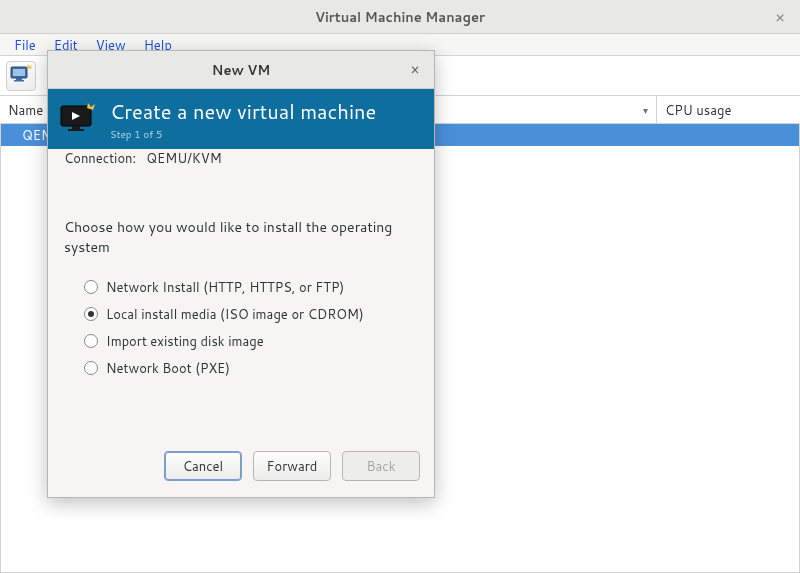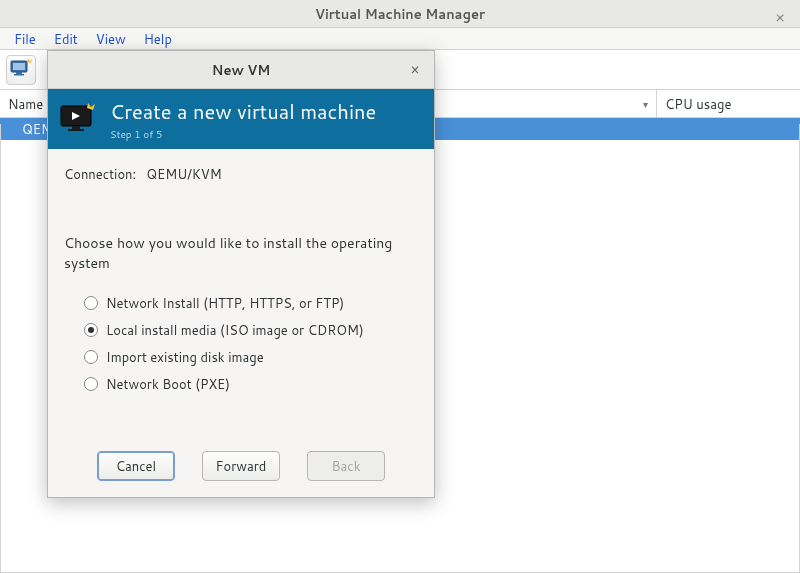--- a/index.html
+++ b/index.html
@@ -1,19 +1,19 @@
 <!DOCTYPE html>
 <html><head>
 <meta charset="utf-8">
 <style>
   * { box-sizing: border-box; margin: 0; padding: 0; font-family: "Cantarell", "Segoe UI", sans-serif; }
   body { width: 800px; height: 573px; background: #fff; overflow: hidden; position: relative; color: #2e3436; font-size: 13px; }
 
   
-  .main-titlebar { height: 28px; background: #e8e8e7; border-bottom: 1px solid #cfcfcd; display: flex; align-items: center; justify-content: center; position: relative; }
+  .main-titlebar { height: 34px; background: #e8e8e7; border-bottom: 1px solid #cfcfcd; display: flex; align-items: center; justify-content: center; position: relative; }
   .main-titlebar .title { font-weight: bold; color: #555; font-size: 13px; }
   .main-titlebar .close { position: absolute; right: 8px; top: 4px; width: 24px; height: 24px; display:flex; align-items:center; justify-content:center; color:#888; font-size:16px; cursor:pointer; }
 
   
   .menubar { height: 22px; background: #f6f6f5; border-bottom: 1px solid #d3d3d1; display: flex; align-items: center; padding: 0 6px; gap: 2px; font-size: 13px; }
   .menubar .item { padding: 2px 8px; color: #1d4ed8; cursor: pointer; }
 
   
   .toolbar { height: 40px; border-bottom: 1px solid #d3d3d1; display:flex; align-items:center; padding: 0 6px; }
   .toolbar-btn { width: 30px; height: 30px; border: 1px solid #cfcfcd; background: linear-gradient(#fdfdfd,#efefee); border-radius: 4px; display:flex; align-items:center; justify-content:center; cursor:pointer; }
@@ -34,29 +34,29 @@
   .dialog { position:absolute; left:47px; top:50px; width:388px; background:#f6f5f4; border:1px solid #b6b6b3; box-shadow: 0 5px 18px rgba(0,0,0,0.25); }
   .dialog-titlebar { height:38px; background:#e8e8e7; border-bottom:1px solid #cfcfcd; display:flex; align-items:center; justify-content:center; position:relative; }
   .dialog-titlebar .title { font-weight:bold; color:#333; font-size:13px; }
   .dialog-titlebar .close { position:absolute; right:8px; top:7px; width:22px; height:22px; display:flex; align-items:center; justify-content:center; color:#666; font-size:15px; cursor:pointer; }
 
   .dialog-header { background:#0e6f9f; color:#fff; height:60px; display:flex; align-items:center; padding-left:10px; gap:12px; }
   .dialog-header-icon { width:40px; height:40px; display:flex; align-items:center; justify-content:center; }
   .dialog-header-text .h1 { font-size:20px; color:#fff; }
   .dialog-header-text .h2 { font-size:10px; color:#b2d7e8; margin-top:2px; }
 
-  .dialog-body { padding:16px 16px 8px 16px; min-height:290px; }
+  .dialog-body { padding:0 16px 8px 16px; min-height:290px; }
   .conn-row { display:flex; gap:10px; font-size:13px; color:#2e3436; margin-bottom:50px; }
   .prompt { font-size:14px; color:#2e3436; margin-bottom:16px; }
   .radio-group { padding-left:20px; }
   .radio-row { display:flex; align-items:center; gap:8px; height:27px; font-size:13px; cursor:pointer; }
   .radio-outer { width:14px; height:14px; border:1px solid #888; border-radius:50%; display:flex; align-items:center; justify-content:center; background:#fff; }
   .radio-inner { width:6px; height:6px; border-radius:50%; background:#2e3436; }
 
-  .dialog-buttons { display:flex; justify-content:center; gap:27px; padding:12px 14px 16px 14px; }
+  .dialog-buttons { display:flex; justify-content:flex-end; gap:11px; padding:12px 14px 16px 14px; }
   .btn { min-width:78px; height:30px; border:1px solid #b6b6b3; border-radius:4px; background:linear-gradient(#fdfdfd,#ececea); display:flex; align-items:center; justify-content:center; font-size:13px; color:#2e3436; cursor:pointer; }
   .btn.disabled { color:#a6a6a3; background:#ededec; cursor:default; }
   .btn.focused { box-shadow: inset 0 0 0 1px #7a9ecb; border-color:#7a9ecb; }
 </style>
 </head>
 <body>
 
 <div class="main-titlebar">
   <span class="title">Virtual Machine Manager</span>
   <div class="close">

